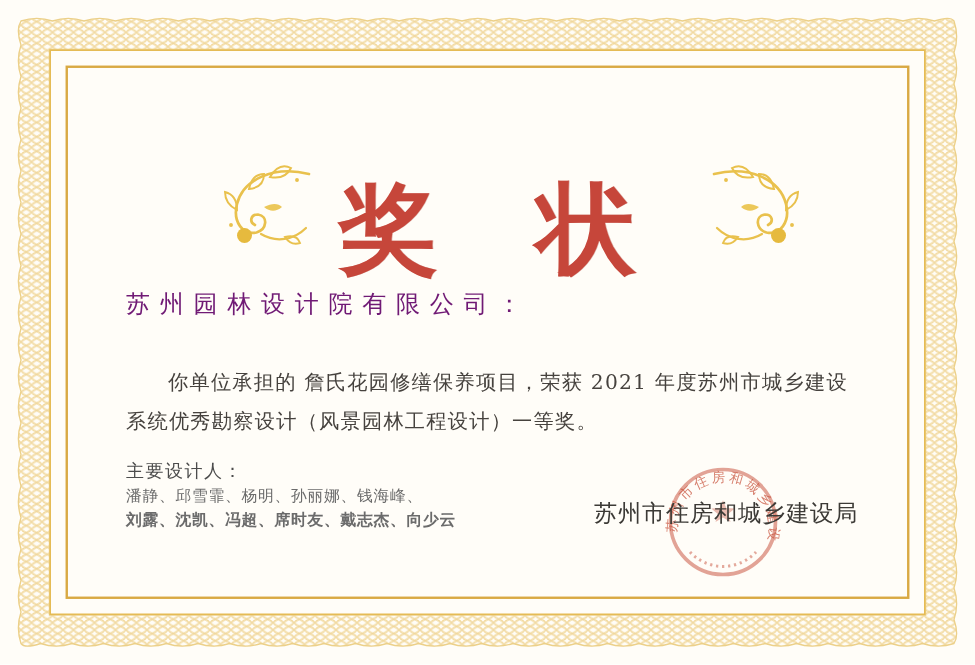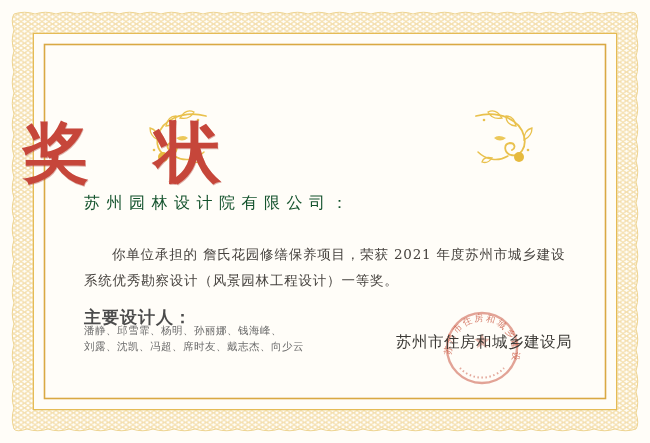--- a/index.html
+++ b/index.html
@@ -2,35 +2,34 @@
 <html><head>
 <meta charset="utf-8">
 <style>
   html,body{margin:0;padding:0;background:#ffffff;}
   .cert{
     position:relative;width:650px;height:443px;background:#fffdf8;overflow:hidden;
     font-family:"DejaVu Serif","Liberation Serif",serif;
   }
   .deco{position:absolute;left:0;top:0;width:650px;height:443px;}
   .title{
-    position:absolute;left:0;right:0;top:64px;text-align:left;
+    position:absolute;left:0;right:0;top:64px;text-align:center;
     font-size:66px;line-height:88px;font-weight:bold;color:#c6463a;
     text-shadow:0.5px 0.5px 0 rgba(160,40,30,.35);
-    margin-left:23px;
   }
   .recipient{
-    position:absolute;left:84px;top:193px;font-size:16px;letter-spacing:6.5px;color:#14532d;
+    position:absolute;left:84px;top:193px;font-size:16px;letter-spacing:6.5px;color:#701a75;
   }
   .body-line{position:absolute;font-size:13.5px;letter-spacing:0.8px;color:#46423e;white-space:nowrap;}
   .body1{left:84px;top:246px;text-indent:28px;}
   .body2{left:84px;top:272px;text-align:right;}
-  .dlabel{position:absolute;left:84px;top:306px;font-size:17px;font-weight:bold;color:#4c4c4c;letter-spacing:1px;}
+  .dlabel{position:absolute;left:84px;top:306px;font-size:12px;font-weight:normal;color:#4c4c4c;letter-spacing:1px;}
   .dnames{position:absolute;left:84px;font-size:10.5px;color:#6b6b6b;letter-spacing:0.5px;white-space:nowrap;}
   .dn1{top:324px;}
-  .dn2{top:340px;}
+  .dn2{top:340px;font-weight:bold;}
   .issuer-block{
     position:absolute;left:374px;top:331px;width:220px;text-align:center;
     font-size:15.5px;color:#3c3a36;line-height:22px;letter-spacing:0.5px;
   }
 </style>
 </head>
 <body>
 
 <div class="cert">
 

